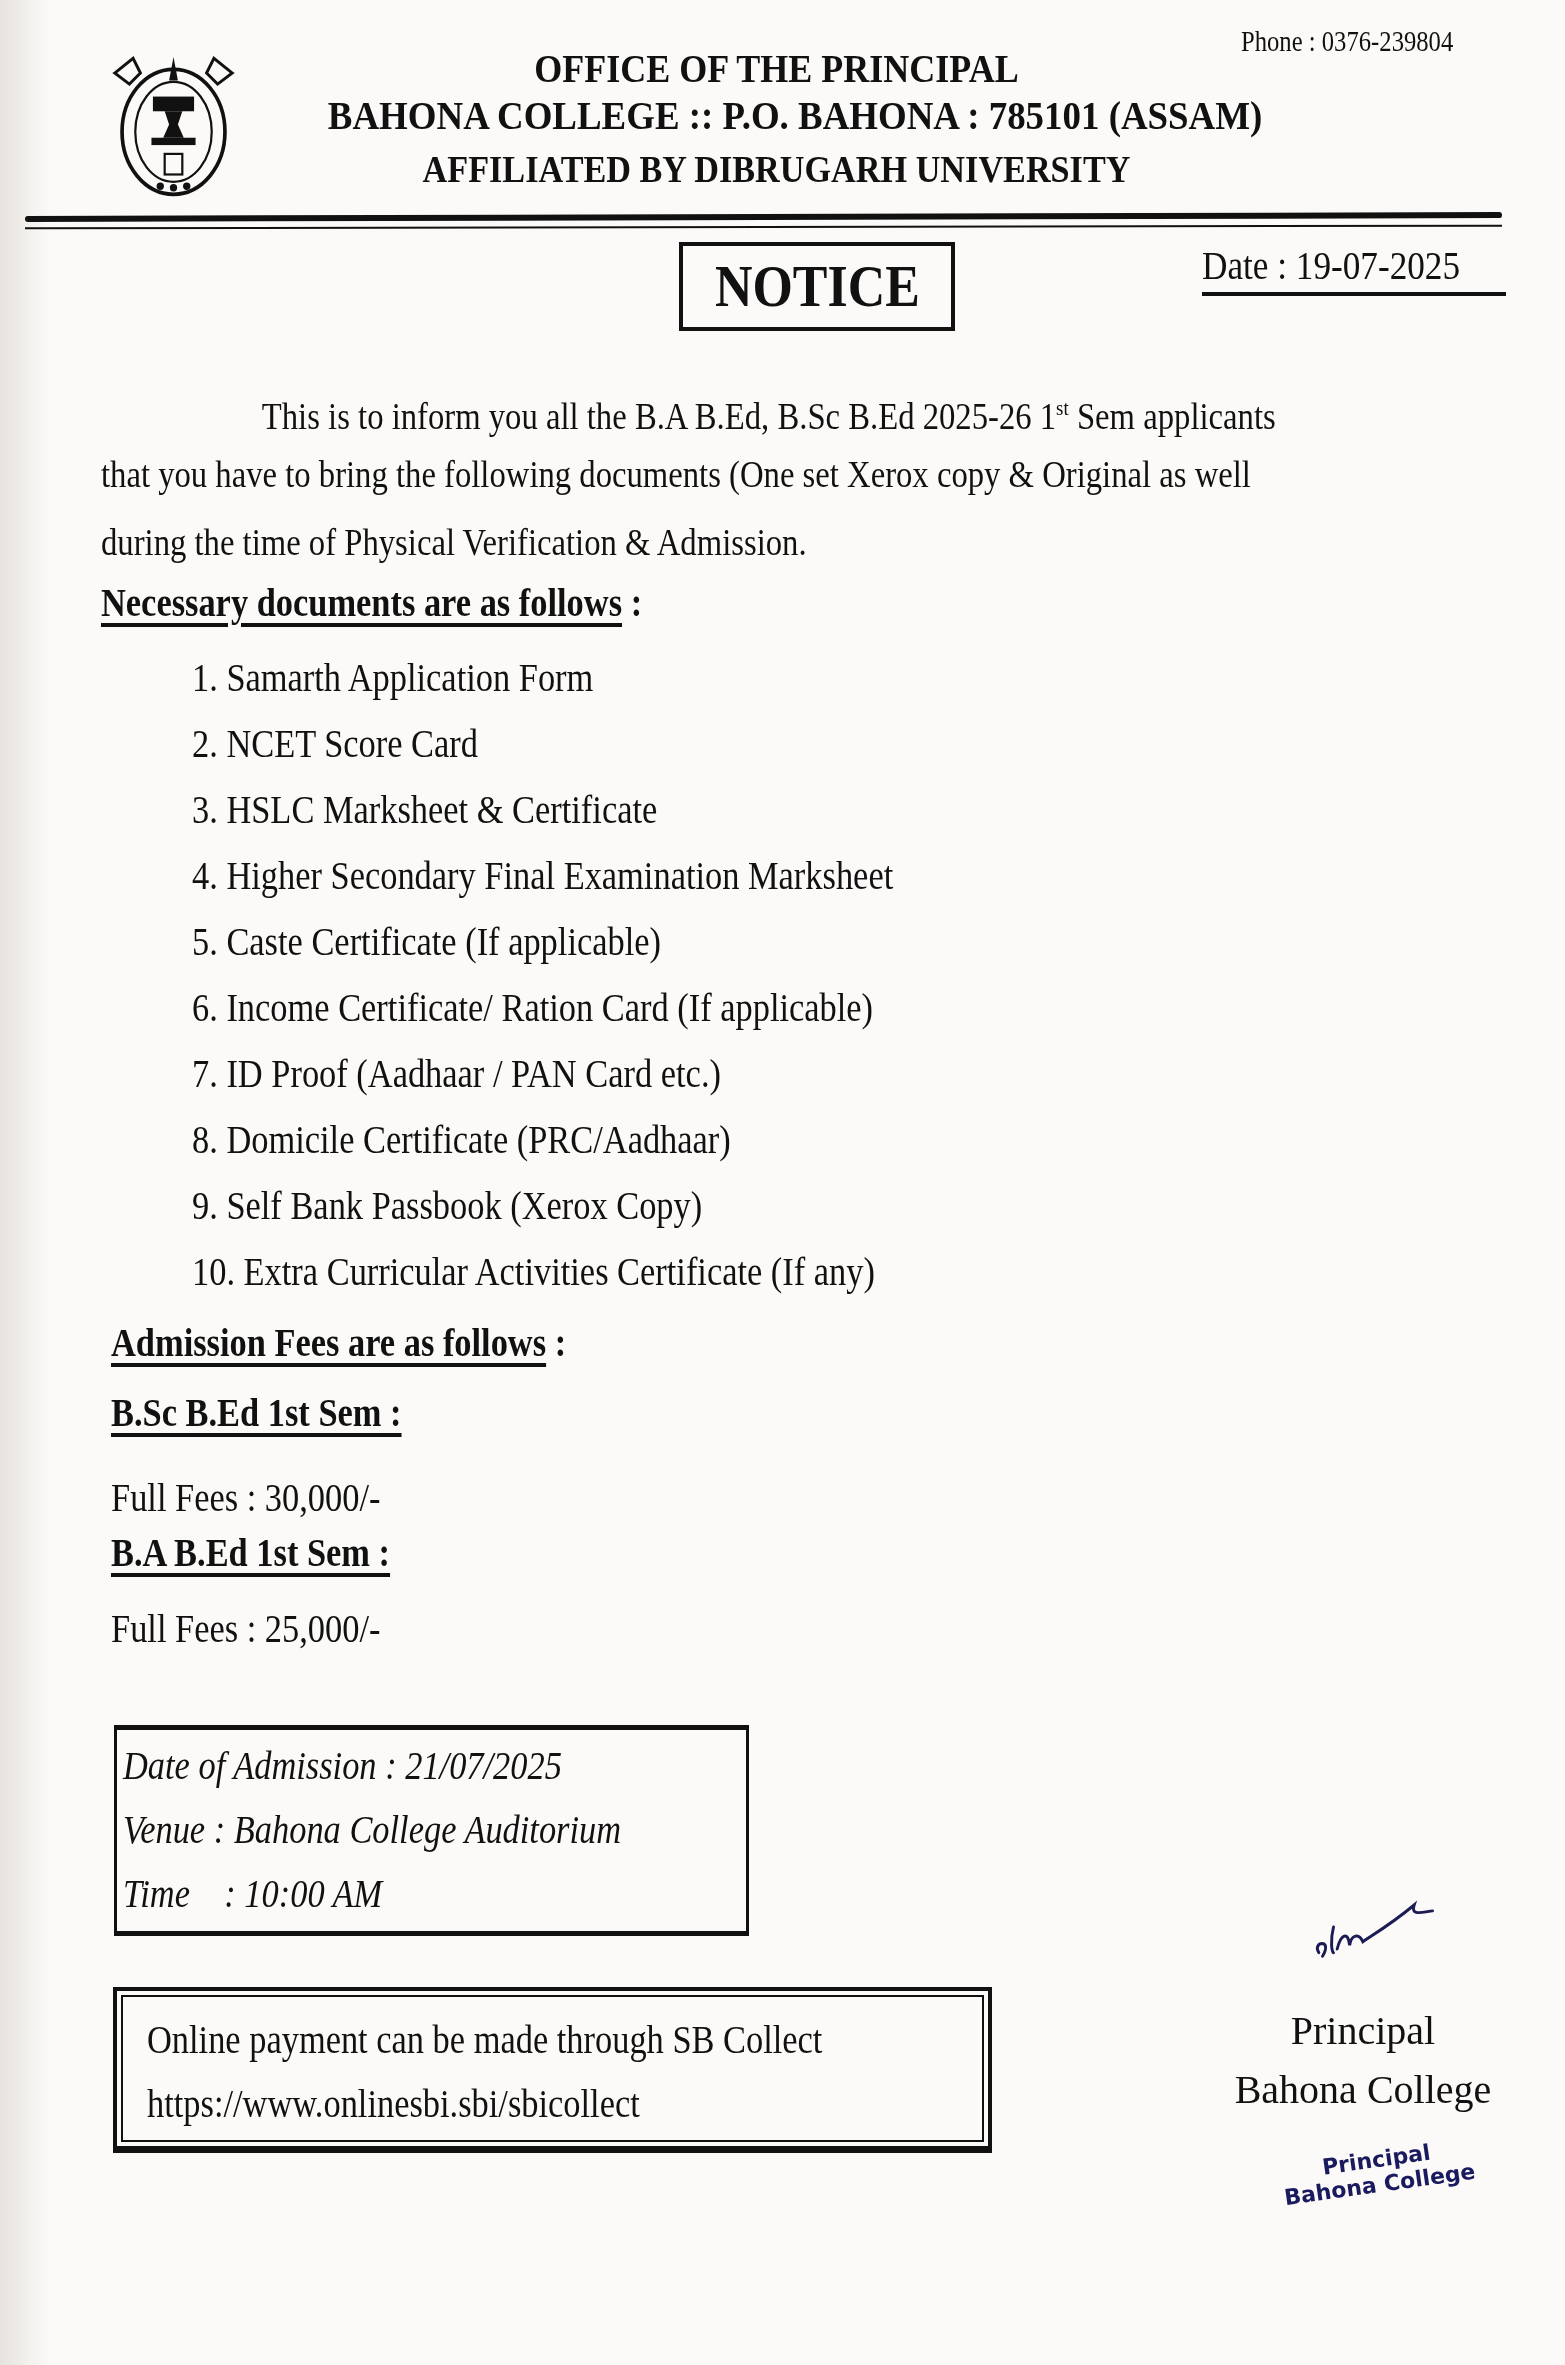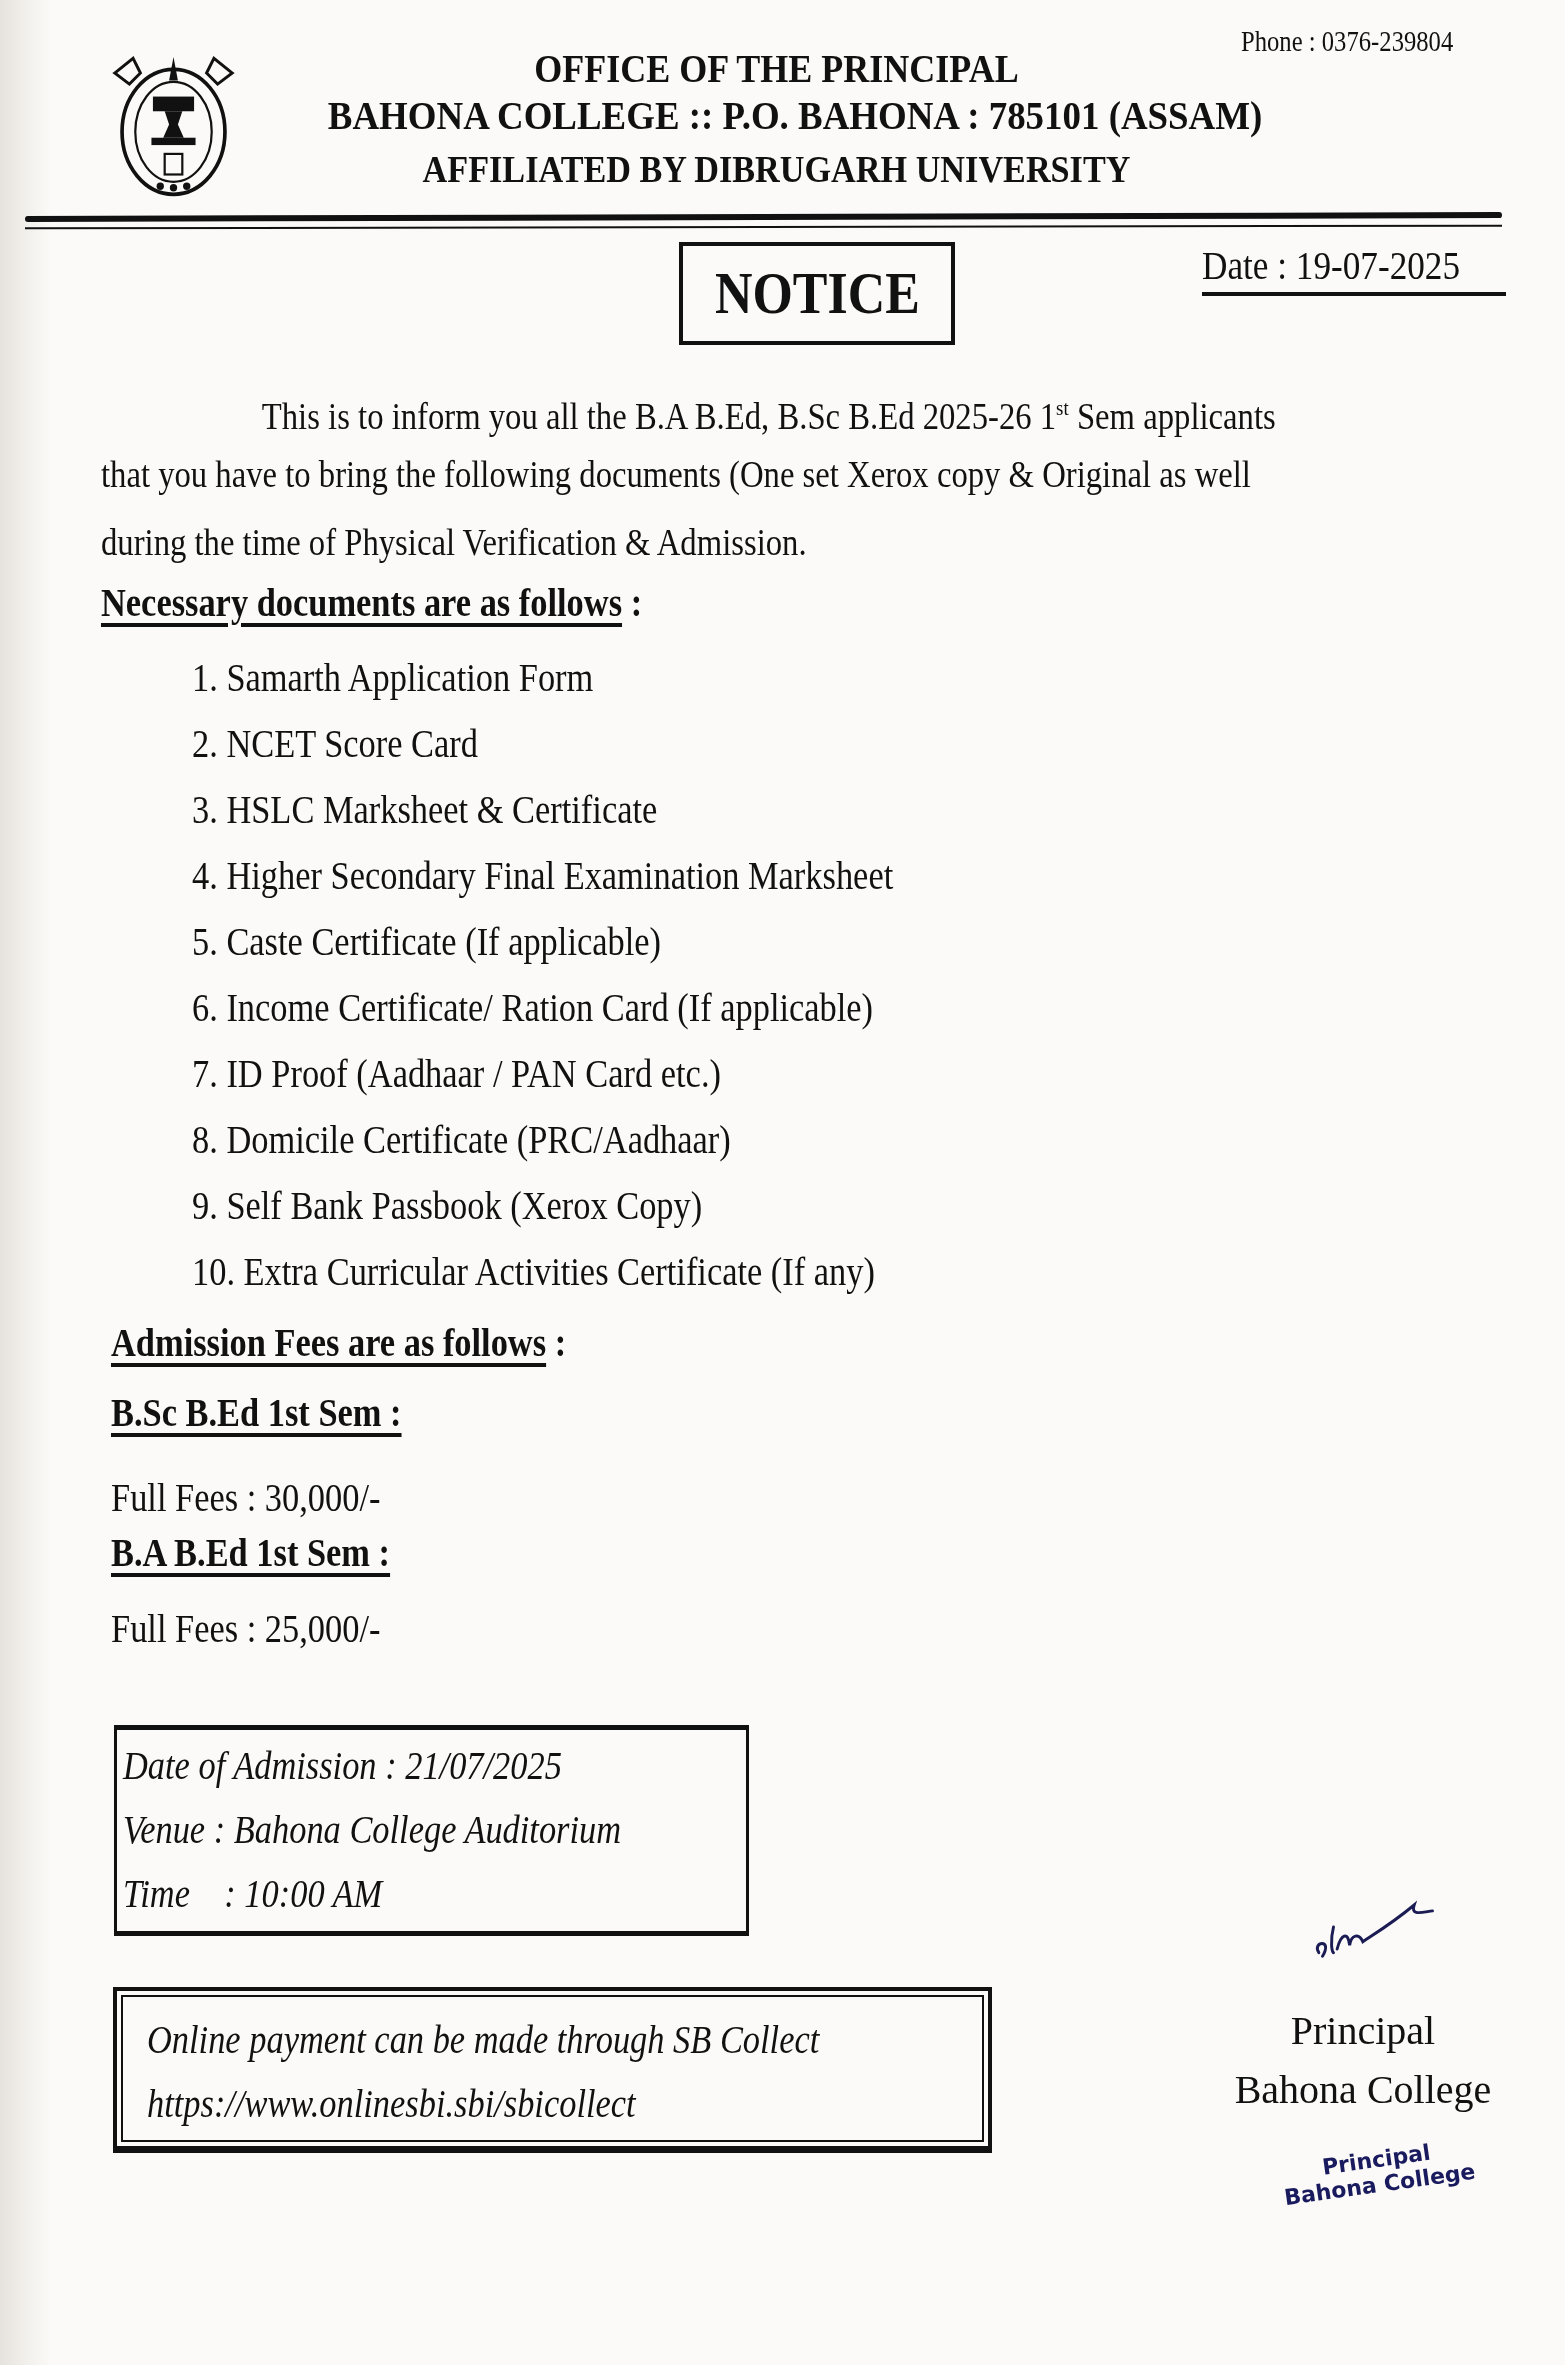--- a/index.html
+++ b/index.html
@@ -13,36 +13,36 @@
     background:linear-gradient(90deg,#e6e2dd 0%,#f4f2ee 60%,#fbfaf8 100%); }
   .abs { position:absolute; }
   .phone { left:1241px; top:25px; font-size:29px; transform:scaleX(0.85); transform-origin:left top; }
   .hdr { left:278px; width:997px; text-align:center; font-weight:bold; transform:scaleX(0.9); transform-origin:center top; white-space:nowrap; }
   .h1 { top:45px; font-size:40px; }
   .h2 { top:91px; font-size:41px; }
   .h3 { top:147px; font-size:38px; }
   .logo { left:100px; top:51px; width:147px; height:147px; }
   .rule1 { left:25px; top:214px; width:1477px; height:5.9px; background:#111; border-radius:2.9px; transform:rotate(-0.15deg); }
   .rule2 { left:25px; top:226px; width:1477px; height:2.2px; background:#111; transform:rotate(-0.1deg); }
-  .notice-box { left:679px; top:242px; width:276px; height:103px; border:4.4px solid #111; box-sizing:border-box; display:flex; align-items:center; justify-content:center; }
+  .notice-box { left:679px; top:242px; width:276px; height:89px; border:4.4px solid #111; box-sizing:border-box; display:flex; align-items:center; justify-content:center; }
   .notice-box span { font-size:59px; font-weight:bold; transform:scaleX(0.88); display:inline-block; }
   .date { left:1202px; top:242px; font-size:40px; transform:scaleX(0.88); transform-origin:left top; white-space:nowrap; }
   .date-ul { left:1202px; top:292px; width:304px; height:3.7px; background:#111; }
   .para { left:101px; width:1458px; font-size:38px; line-height:67px; white-space:nowrap; transform:scaleX(0.86); transform-origin:left top; }
   .para .indent { display:inline-block; width:187px; }
   sup { font-size:22px; }
   .sec-h { font-weight:bold; font-size:40px; white-space:nowrap; transform:scaleX(0.86); transform-origin:left top; }
   .sec-h u { text-decoration-thickness:3.7px; text-underline-offset:7.3px; }
   .list { left:192px; top:645px; font-size:40px; line-height:66px; transform:scaleX(0.86); transform-origin:left top; white-space:nowrap; }
   .list div { }
   .fee { font-size:40px; white-space:nowrap; transform:scaleX(0.86); transform-origin:left top; }
   .adm-box { left:114px; top:1725px; width:635px; height:211px; border:3.7px solid #111; border-top-width:5.1px; border-bottom-width:5.9px; box-sizing:border-box; padding:4.4px 0 0 5.9px;font-style:italic; }
   .adm-box div { font-size:40px; line-height:64px; white-space:nowrap; transform:scaleX(0.86); transform-origin:left top; }
   .pay-box { left:113px; top:1987px; width:879px; height:166px; border:4.4px solid #111; border-bottom-width:7.3px; box-sizing:border-box; padding:4.4px; }
-  .pay-inner { border:2.2px solid #111; height:100%; box-sizing:border-box; padding:10.3px 0 0 23.5px;font-style:italic; }
+  .pay-inner { border:2.2px solid #111; height:100%; box-sizing:border-box; padding:10.3px 0 0 23.5px; }
   .pay-inner div { font-size:40px; line-height:64px; white-space:nowrap; transform:scaleX(0.86); transform-origin:left top; }
   .sign-block { left:1202px; top:2001px; width:322px; text-align:center; font-size:40px; line-height:59px; }
   .sig { left:1304px; top:1883px; width:147px; height:88px; }
   .stamp { left:1268px; top:2147px; width:220px; text-align:center; color:#1a1a5e; font-family:"DejaVu Sans","Liberation Sans",sans-serif; font-weight:bold; font-size:22px; line-height:25px; transform:rotate(-8deg); }
 </style>
 </head>
 <body>
 
 <div class="edge"></div>
 

